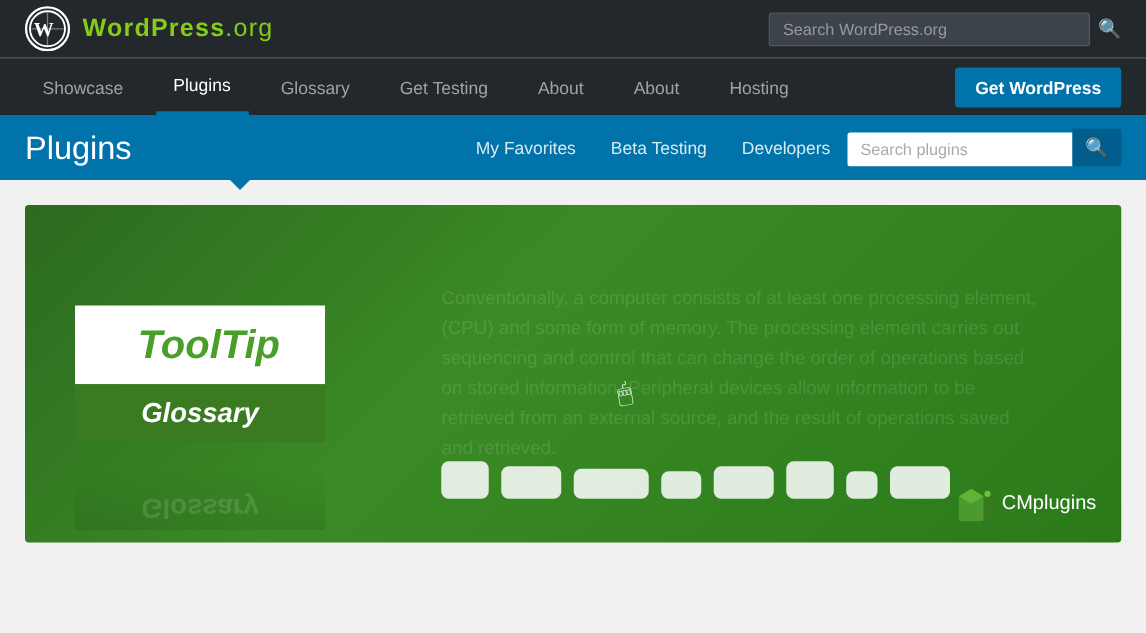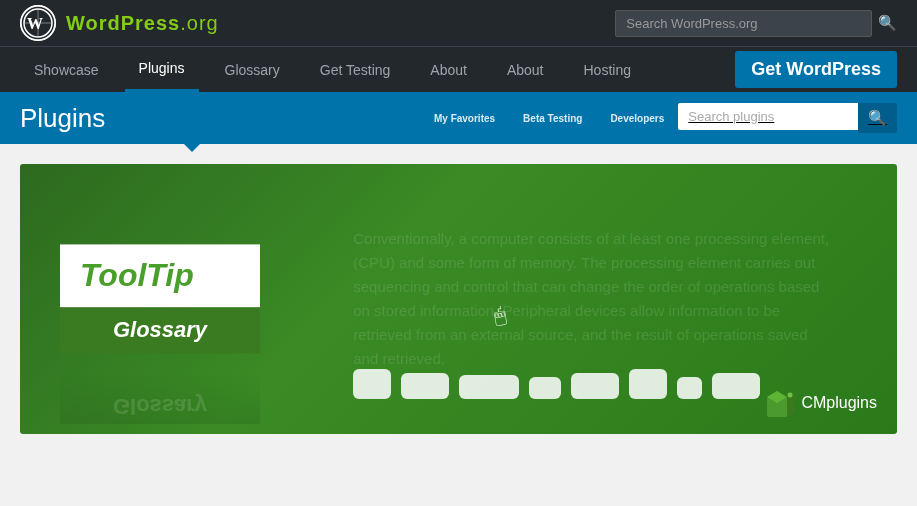--- a/index.html
+++ b/index.html
@@ -76,21 +76,21 @@
     .nav-link.active {
       color: white;
       border-bottom: 3px solid #0073aa;
     }
     .get-wordpress-btn {
       background: #0073aa;
       color: white;
       border: none;
       border-radius: 3px;
       padding: 8px 16px;
-      font-size: 18px;
+      font-size: 14px;
       font-weight: 600;
       cursor: pointer;
     }
 
     
     .plugins-header {
       background: #0073aa;
       padding: 0 20px;
       height: 52px;
       display: flex;
@@ -104,29 +104,27 @@
       font-weight: 300;
     }
     .plugins-nav {
       display: flex;
       align-items: center;
       gap: 0;
     }
     .plugins-nav-link {
       color: rgba(255,255,255,0.85);
       text-decoration: none;
-      font-size: 10px;
+      font-size: 14px;
       padding: 0 14px;
       cursor: pointer;
-      font-weight: bold;
     }
     .plugins-search-area {
       display: flex;
-      align-items: flex-start;
-      text-decoration: underline;
+      align-items: flex-end;
     }
     .plugins-search-area input {
       background: white;
       border: none;
       border-radius: 2px 0 0 2px;
       padding: 6px 10px;
       width: 180px;
       font-size: 13px;
       outline: none;
       color: #555;
@@ -186,22 +184,22 @@
     
     .tooltip-glossary-box {
       position: absolute;
       left: 40px;
       top: 50%;
       transform: translateY(-50%);
       width: 200px;
     }
     .tooltip-box-top {
       background: white;
-      padding: 14px 20px;
-      text-align: left;
+      padding: 14px 36px;
+      text-align: right;
     }
     .tooltip-box-top-text {
       color: #4a9e2a;
       font-size: 32px;
       font-weight: 700;
       font-style: italic;
       line-height: 1.1;
     }
     .tooltip-box-bottom {
       background: #3a7a20;

